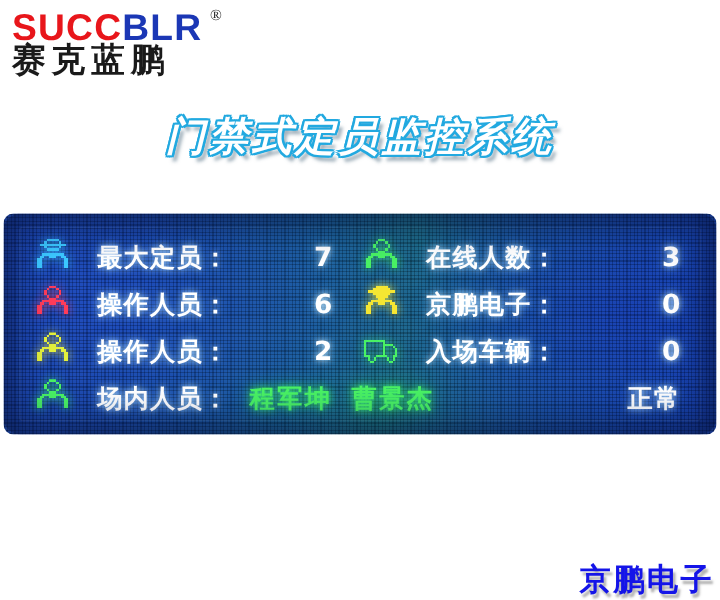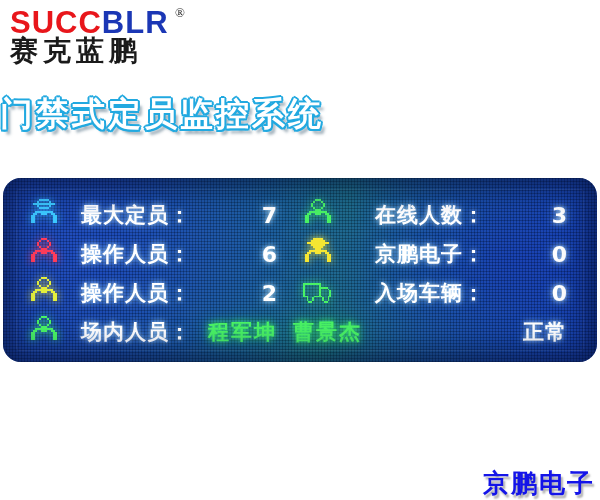--- a/index.html
+++ b/index.html
@@ -57,46 +57,48 @@
     line-height: 32px;
     white-space: nowrap;
   }
 
   
   .page-title {
     position: absolute;
     left: 0;
     top: 92px;
     width: 600px;
+    text-align: center;
     font-family: "DejaVu Sans", sans-serif;
     font-weight: bold;
     font-size: 33px;
     letter-spacing: 3px;
     color: #ffffff;
     text-shadow:
       -1.5px -1.5px 0 #22a9e0,
        1.5px -1.5px 0 #22a9e0,
       -1.5px  1.5px 0 #22a9e0,
        1.5px  1.5px 0 #22a9e0,
        0 -2px 0 #22a9e0,
        0  2px 0 #22a9e0,
       -2px 0 0 #22a9e0,
        2px 0 0 #22a9e0,
        4px 5px 3px rgba(80,110,130,0.55);
     white-space: nowrap;
+    font-style: italic;
   }
 
   
   .led-panel {
     position: absolute;
     left: 3px;
     top: 178px;
     width: 594px;
     height: 184px;
-    border-radius: 18px;
+    border-radius: 8px;
     background:
       radial-gradient(ellipse 60% 120% at 12% 40%, rgba(24,70,190,0.95) 0%, rgba(19,64,175,0.35) 55%, rgba(0,0,0,0) 80%),
       radial-gradient(ellipse 70% 140% at 88% 45%, rgba(16,58,178,0.95) 0%, rgba(16,58,170,0.3) 55%, rgba(0,0,0,0) 82%),
       linear-gradient(100deg, #11399f 0%, #15479f 18%, #176e8e 42%, #1b8370 56%, #19688f 72%, #134ba6 88%, #10379c 100%);
     box-shadow: inset 0 0 26px rgba(0,0,0,0.35);
     overflow: hidden;
   }
   .led-grid {
     position: absolute;
     left: 0; top: 0; right: 0; bottom: 0;
@@ -141,21 +143,21 @@
   .cell {
     position: absolute;
     display: flex;
     align-items: center;
     height: 38px;
   }
   .cell-icon-left  { left: 24px;  width: 34px; justify-content: center; }
   .cell-label-left { left: 78px;  width: 150px; }
   .cell-val-left   { left: 222px; width: 52px; justify-content: flex-end; }
   .cell-icon-right { left: 298px; width: 34px; justify-content: center; }
-  .cell-label-right{ left: 352px; width: 160px; margin-left: 20px; }
+  .cell-label-right{ left: 352px; width: 160px; }
   .cell-val-right  { left: 512px; width: 52px; justify-content: flex-end; }
 
   .cell-names      { left: 205px; width: 270px; justify-content: flex-start; }
   .cell-status     { left: 492px; width: 72px; justify-content: flex-end; }
 
   .led-text {
     font-family: "DejaVu Sans", sans-serif;
     font-weight: bold;
     font-size: 21px;
     letter-spacing: 1px;

